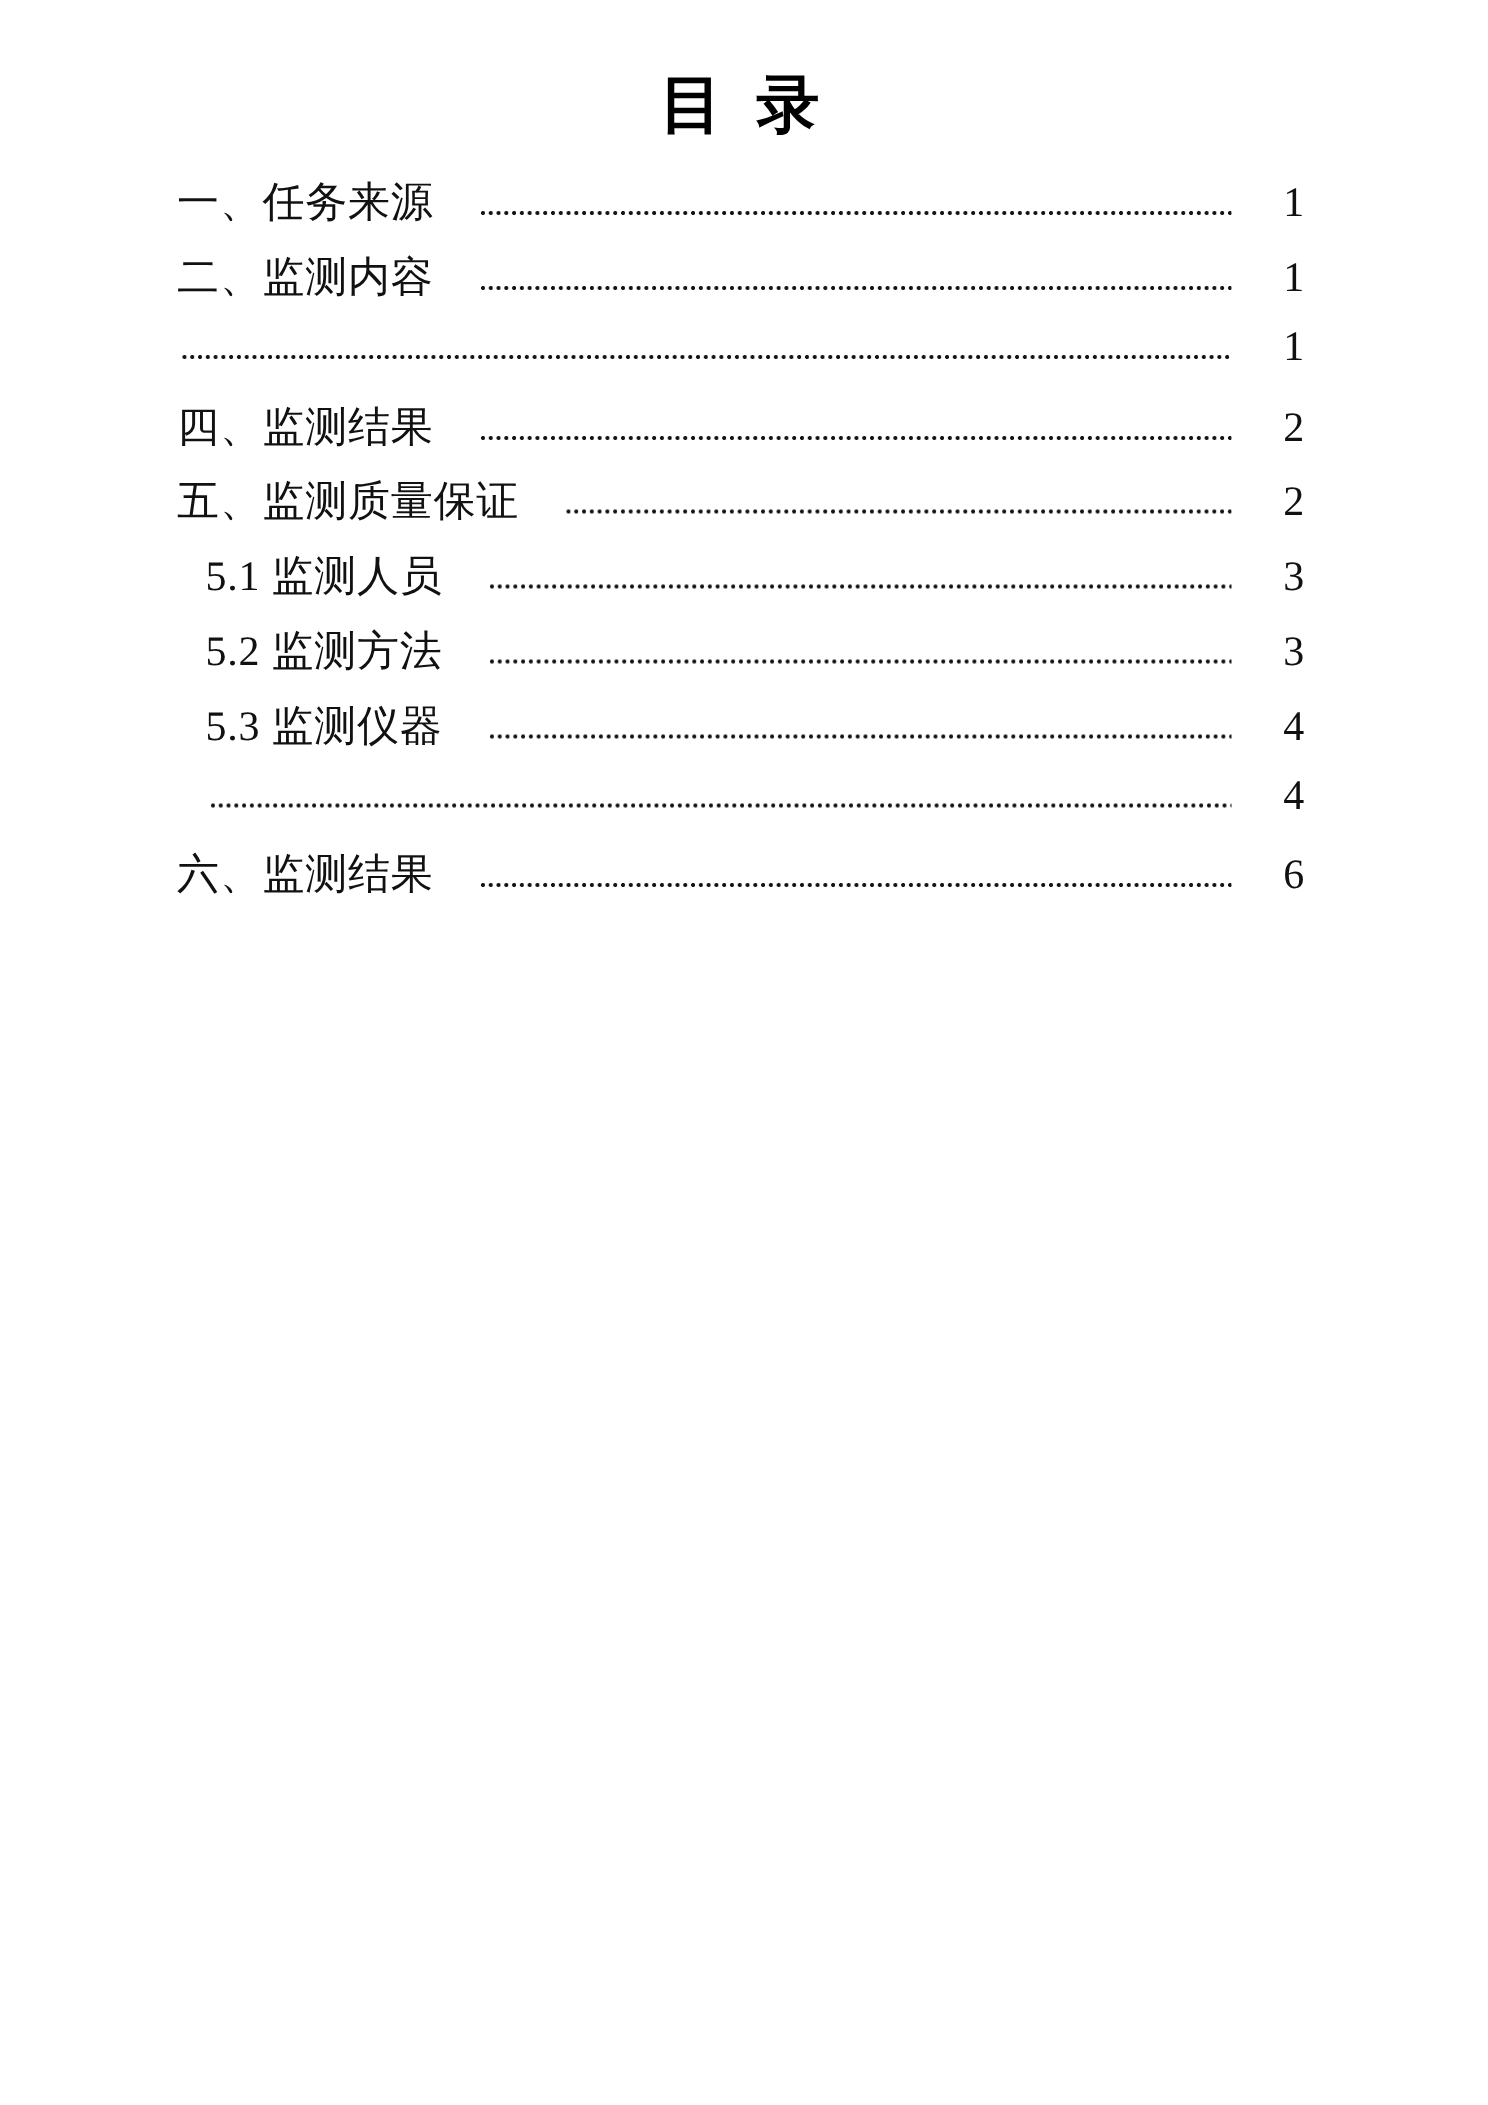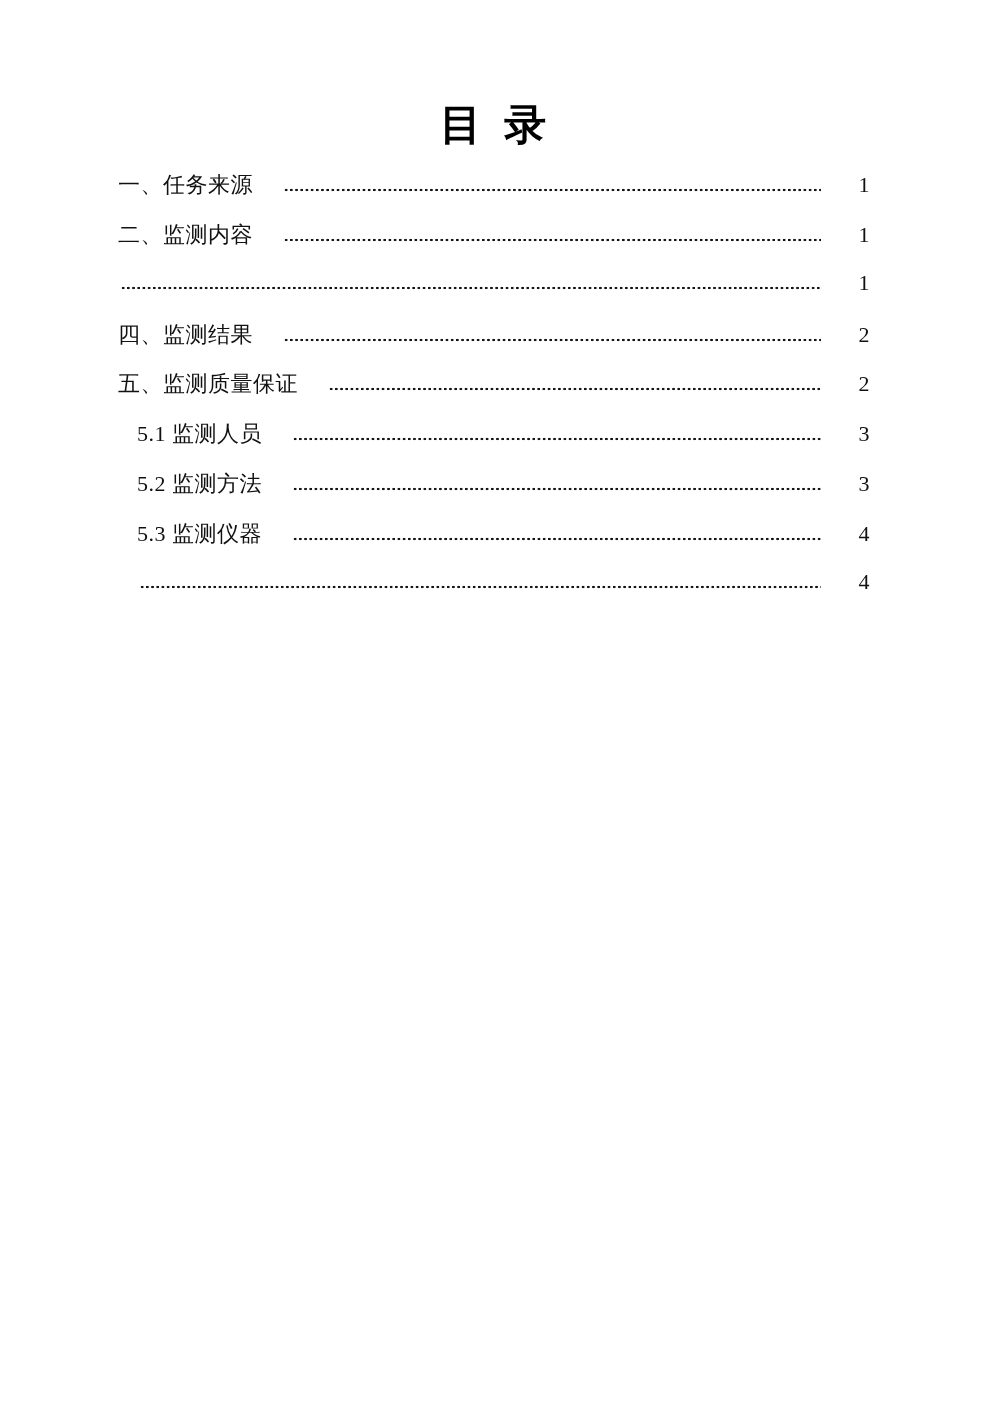--- a/index.html
+++ b/index.html
@@ -14,36 +14,36 @@
     color: #111111;
     overflow: hidden;
   }
   .page {
     width: 992px;
     height: 1403px;
     box-sizing: border-box;
     background: #ffffff;
   }
   .doc-title {
-    margin-top: 102px;
+    margin-top: 48px;
     text-align: center;
     font-size: 42px;
     font-weight: 600;
     letter-spacing: 6px;
     color: #000000;
     line-height: 1.1;
   }
   .toc {
     margin: 22px 122px 0 118px; 
   }
   .toc-row {
     display: flex;
     align-items: baseline;
     height: 49.8px;
-    font-size: 22px;
+    font-size: 28px;
     letter-spacing: 0.5px;
     cursor: pointer;
     gap: 28px;
   }
   .toc-row.lvl2 {
     padding-left: 19px;
   }
   .toc-label {
     white-space: nowrap;
     flex: 0 0 auto;
@@ -119,15 +119,20 @@
       <span class="dots"></span>
       <span class="pagenum">4</span>
     </div>
 
     <div class="toc-row lvl2">
       <span class="dots"></span>
       <span class="pagenum">4</span>
     </div>
 
 
+    <div class="toc-row lvl1">
+      <span class="toc-label">六、监测结果</span>
+      <span class="dots"></span>
+      <span class="pagenum">6</span>
+    </div>
 
   </div>
 </div>
 
 </body></html>

